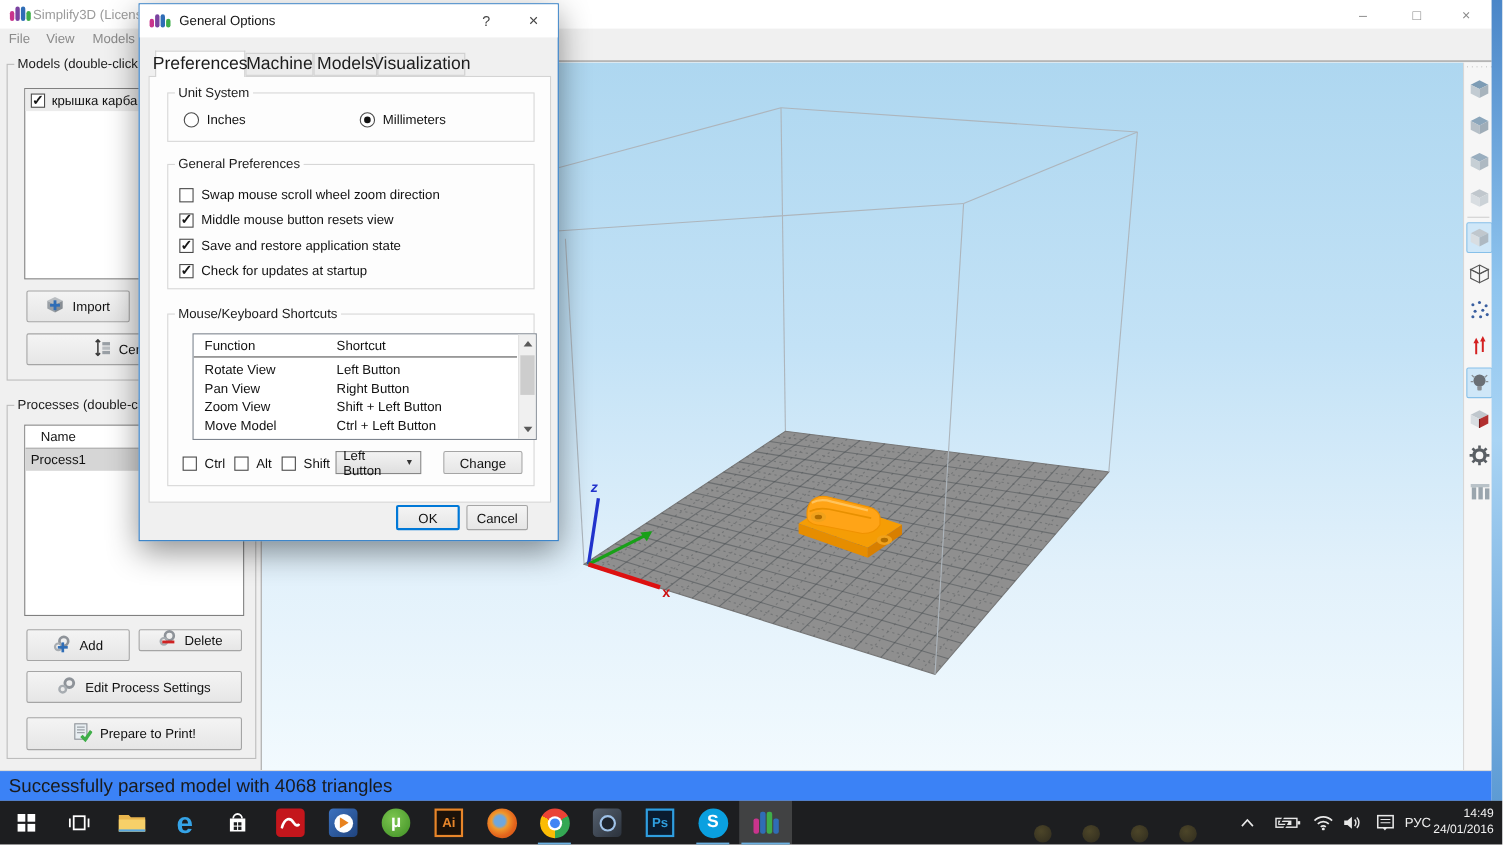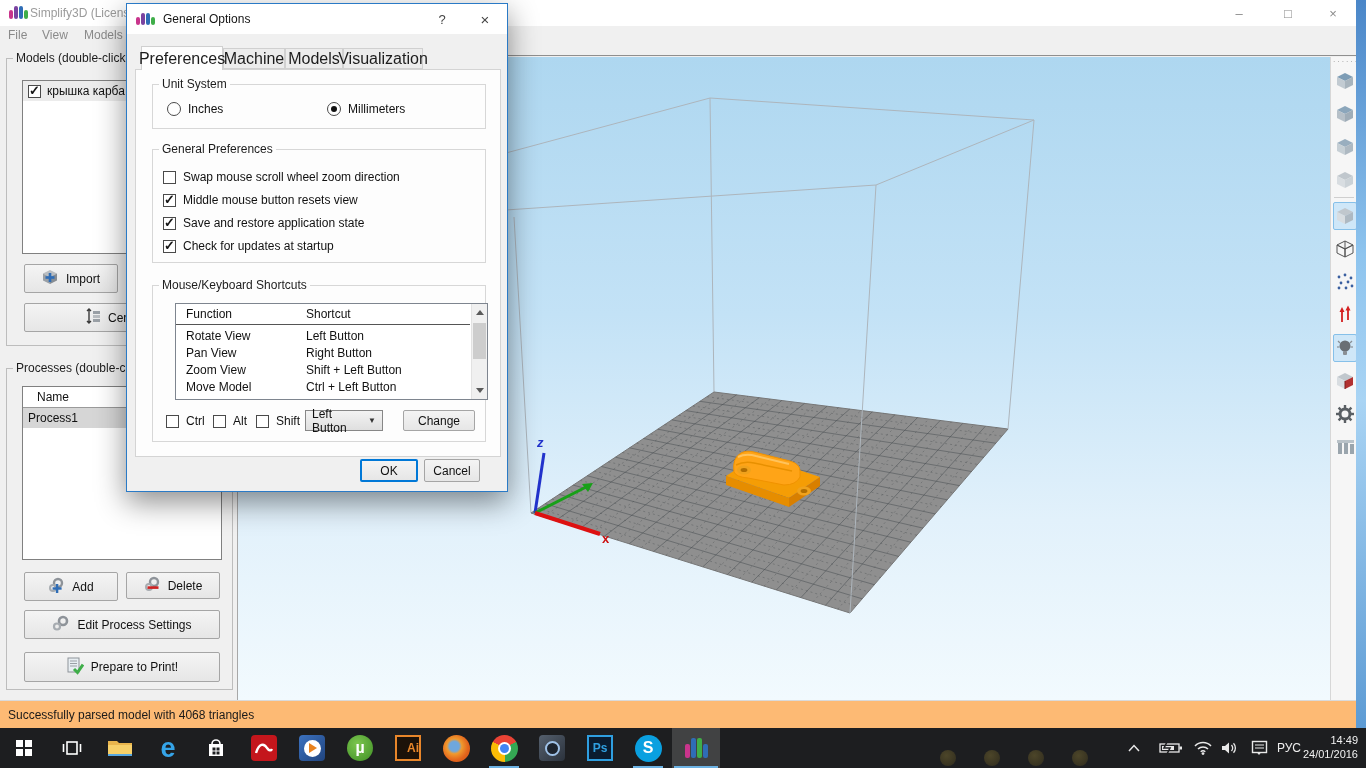--- a/index.html
+++ b/index.html
@@ -68,21 +68,21 @@
   .sb{position:absolute;right:0;top:0;width:16px;height:100%;background:#f0f0f0;border-left:1px solid #e2e2e2}
   .sb-tri-up{position:absolute;left:4px;top:6px;width:0;height:0;border-left:4px solid transparent;border-right:4px solid transparent;border-bottom:5px solid #5a5a5a}
   .sb-tri-dn{position:absolute;left:4px;bottom:6px;width:0;height:0;border-left:4px solid transparent;border-right:4px solid transparent;border-top:5px solid #5a5a5a}
   .sb-thumb{position:absolute;left:1px;top:19px;width:13px;height:36px;background:#cdcdcd}
   .combo{position:absolute;display:flex;align-items:center;justify-content:space-between;padding:0 6px;
     background:linear-gradient(#f3f3f3,#dfdfdf);border:1px solid #878787;font-size:12px}
   .combo .arrow{font-size:8px;color:#333}
   .btn-ok{border:2px solid #0078d7 !important}
 
   
-  .statusbar{position:absolute;left:0;top:700px;width:1356px;height:28px;background:#fdba74;border-top:1px solid #dadada;display:flex;align-items:center;padding-left:8px;font-size:12px;color:#1a1a1a}
+  .statusbar{position:absolute;left:0;top:700px;width:1356px;height:28px;background:#3b82f6;border-top:1px solid #dadada;display:flex;align-items:center;padding-left:8px;font-size:17px;color:#1a1a1a}
 
   
   .desktop-strip{position:absolute;left:1356px;top:0;width:10px;height:728px;
     background:linear-gradient(180deg,#4a86c8 0%,#8ec4ee 35%,#a9d4f4 55%,#5d9bd4 100%)}
 
   
   .taskbar{position:absolute;left:0;top:728px;width:1366px;height:40px;background:#1d1e20}
   .tb-cell{position:absolute;top:0;width:48px;height:40px;display:flex;align-items:center;justify-content:center}
   .tb-cell.underline::after{content:"";position:absolute;bottom:0;left:9px;right:9px;height:2px;background:#6cb2e3}
   .tb-cell.active-app{background:rgba(255,255,255,.16)}
@@ -162,21 +162,21 @@
     <span class="mini-ic">
       <svg width="17" height="17" viewBox="0 0 17 17">
           <circle cx="10" cy="6" r="4" fill="none" stroke="#8e9399" stroke-width="2.4"></circle>
           <circle cx="5" cy="11" r="3" fill="none" stroke="#a7acb1" stroke-width="2"></circle>
           <rect x="7.9" y="7" width="2.4" height="9" fill="#2f6db6"></rect>
           <rect x="4.6" y="10.3" width="9" height="2.4" fill="#2f6db6"></rect>
         </svg>
     </span>
     <span>Add</span>
   </div>
-  <div class="btn" style="left:126px;top:572px;width:94px;height:27px">
+  <div class="btn" style="left:126px;top:572px;width:94px;height:20px">
     <span class="mini-ic">
       <svg width="17" height="17" viewBox="0 0 17 17">
           <circle cx="10" cy="6" r="4" fill="none" stroke="#8e9399" stroke-width="2.4"></circle>
           <circle cx="5" cy="11" r="3" fill="none" stroke="#a7acb1" stroke-width="2"></circle>
           <rect x="3.5" y="10.3" width="11" height="2.6" fill="#cf2222"></rect>
         </svg>
     </span>
     <span>Delete</span>
   </div>
   <div class="btn" style="left:24px;top:610px;width:196px;height:29px">
@@ -584,21 +584,21 @@
             </svg>
           </span>
       </span>
     </div>
     <div class="tb-cell" style="left:336px">
       <span class="circle" style="width:26px;height:26px;background:radial-gradient(circle at 40% 35%,#7cc64f,#3f8f25)">
         <span style="color:#fff;font-size:16px;font-weight:bold">µ</span>
       </span>
     </div>
     <div class="tb-cell" style="left:384px">
-      <span style="width:26px;height:26px;background:#1c1209;border:2px solid #e8862a;display:flex;align-items:center;justify-content:flex-end">
+      <span style="width:26px;height:26px;background:#1c1209;border:2px solid #e8862a;display:flex;align-items:center;justify-content:center">
         <span style="color:#e8862a;font-size:12px;font-weight:bold">Ai</span>
       </span>
     </div>
     <div class="tb-cell" style="left:432px">
       <span class="circle" style="width:27px;height:27px;background:radial-gradient(circle at 42% 42%,#6fa7dd 0 22%,#f09a2e 34%,#e3641c 62%,#c94e12 100%)"></span>
     </div>
     <div class="tb-cell underline" style="left:480px">
       <span class="circle" style="width:27px;height:27px;background:conic-gradient(from -60deg,#ea4335 0 120deg,#34a853 120deg 240deg,#fbbc05 240deg 360deg)">
         <span class="circle" style="width:13px;height:13px;background:#fff">
           <span class="circle" style="width:9px;height:9px;background:#4285f4"></span>

